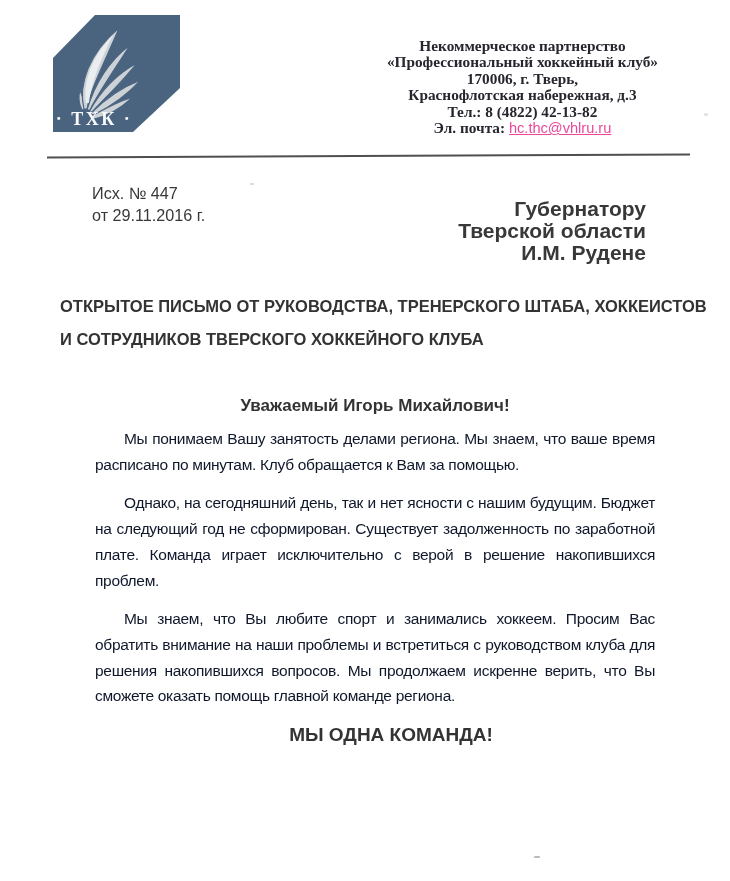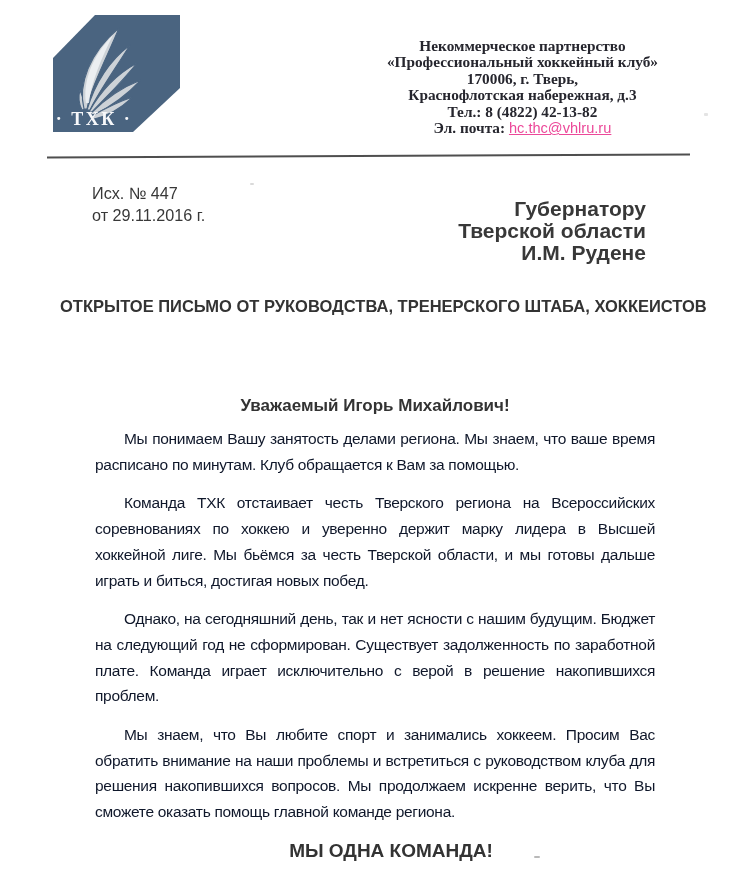--- a/index.html
+++ b/index.html
@@ -160,26 +160,26 @@
   </div>
 
   <div class="recipient">
     <div>Губернатору</div>
     <div>Тверской области</div>
     <div>И.М. Рудене</div>
   </div>
 
   <div class="title">
     <div class="t-line">ОТКРЫТОЕ ПИСЬМО ОТ РУКОВОДСТВА, ТРЕНЕРСКОГО ШТАБА, ХОККЕИСТОВ</div>
+    <div class="t-line">И СОТРУДНИКОВ ТВЕРСКОГО ХОККЕЙНОГО КЛУБА</div>
   </div>
 
   <div class="body">
     <div class="salutation">Уважаемый Игорь Михайлович!</div>
     <p>Мы понимаем Вашу занятость делами региона. Мы знаем, что ваше время расписано по минутам. Клуб обращается к Вам за помощью.</p>
-    <p>Команда ТХК отстаивает честь Тверского региона на Всероссийских соревнованиях по хоккею и уверенно держит марку лидера в Высшей хоккейной лиге. Мы бьёмся за честь Тверской области, и мы готовы дальше играть и биться, достигая новых побед.</p>
     <p>Однако, на сегодняшний день, так и нет ясности с нашим будущим. Бюджет на следующий год не сформирован. Существует задолженность по заработной плате. Команда играет исключительно с верой в решение накопившихся проблем.</p>
     <p>Мы знаем, что Вы любите спорт и занимались хоккеем. Просим Вас обратить внимание на наши проблемы и встретиться с руководством клуба для решения накопившихся вопросов. Мы продолжаем искренне верить, что Вы сможете оказать помощь главной команде региона.</p>
     <div class="slogan">МЫ ОДНА КОМАНДА!</div>
   </div>
 
   <div class="speck speck-1"></div>
   <div class="speck speck-2"></div>
   <div class="speck speck-3"></div>
 
 </div>

